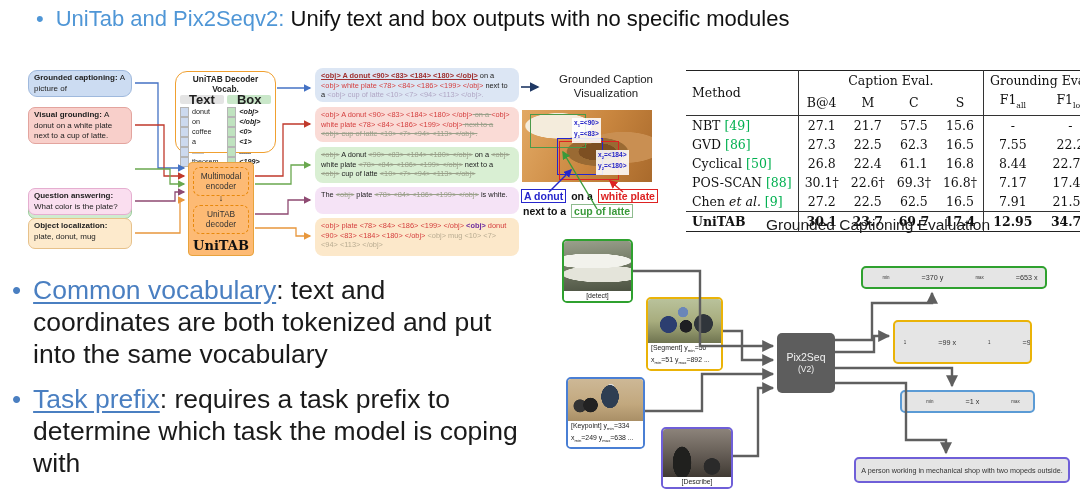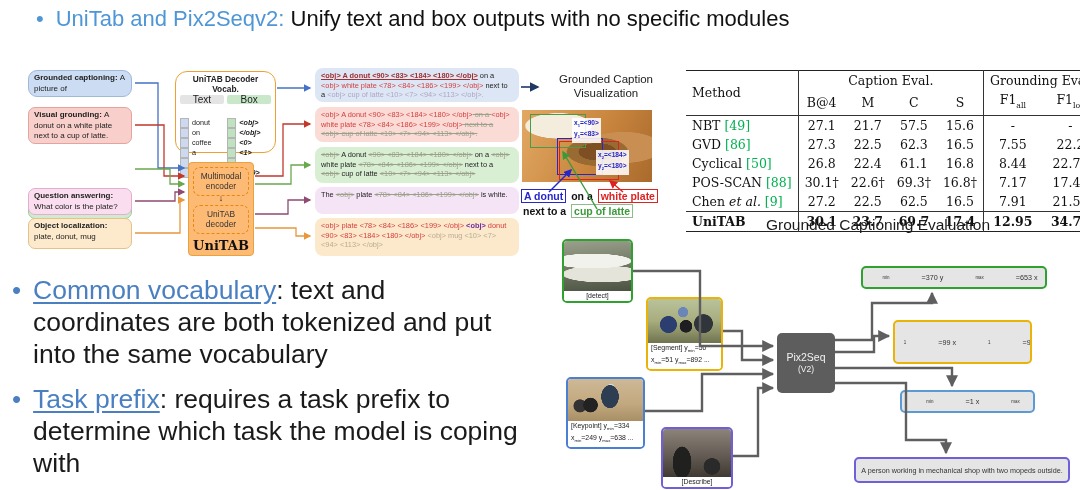--- a/index.html
+++ b/index.html
@@ -16,21 +16,21 @@
   .task{position:absolute;left:28px;width:104px;border:1px solid;border-radius:7px;
         padding:2px 5px;font-size:8px;line-height:10.5px;color:#222;box-sizing:border-box;overflow:hidden;}
   .task b{font-weight:bold;}
 
   
   .vocab{position:absolute;left:175px;top:71px;width:101px;height:82px;background:#fff;
          border:1.6px solid #f0a030;border-radius:12px;box-sizing:border-box;padding:2px 4px;}
   .vocab-title{font-size:8.3px;font-weight:bold;color:#222;text-align:center;line-height:10px;}
   .vocab-cols{display:flex;justify-content:space-between;margin-top:1px;}
   .vocab-col{width:48%;}
-  .vhead{font-size:10px;font-weight:normal;text-align:center;line-height:9px;margin-bottom:14px;border-radius:2px;}
+  .vhead{font-size:13px;font-weight:bold;text-align:center;line-height:9px;margin-bottom:3px;border-radius:2px;}
   .vhead-text{background:#e4e4e4;color:#222;}
   .vhead-box{background:#c9e7c9;color:#222;}
   .vrow{display:flex;align-items:center;font-size:7.2px;line-height:9.4px;color:#222;white-space:nowrap;}
   .vcell{display:inline-block;width:7px;height:8px;margin-right:3px;border:0.5px solid #b5b5b5;flex:none;}
   .tcell{background:#ccd9ee;}
   .bcell{background:#bfe3bf;}
   .btok{font-weight:bold;font-style:italic;}
 
   
   .model{position:absolute;left:188px;top:162px;width:66px;height:94px;background:#fdba74;

